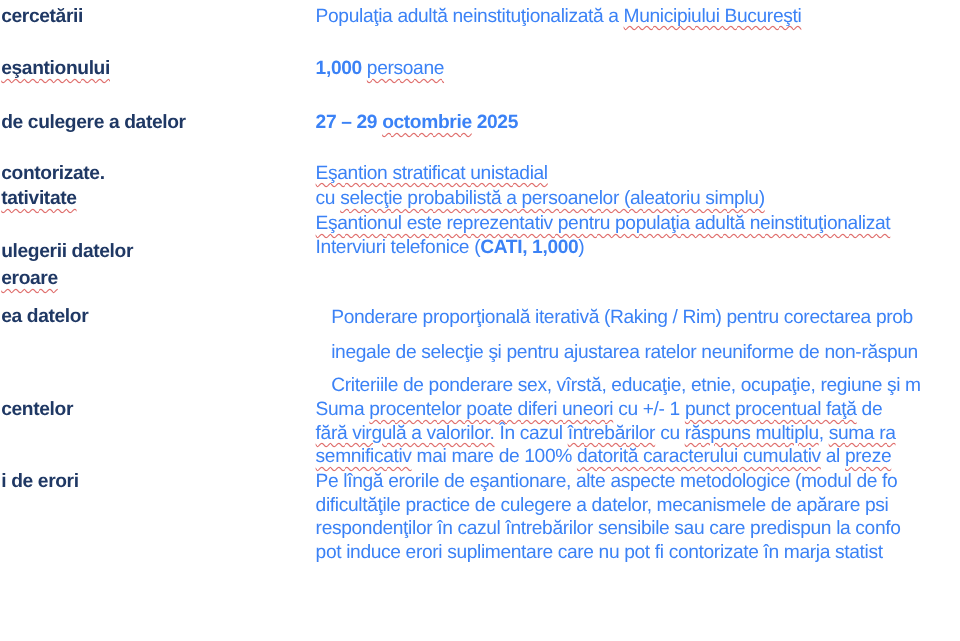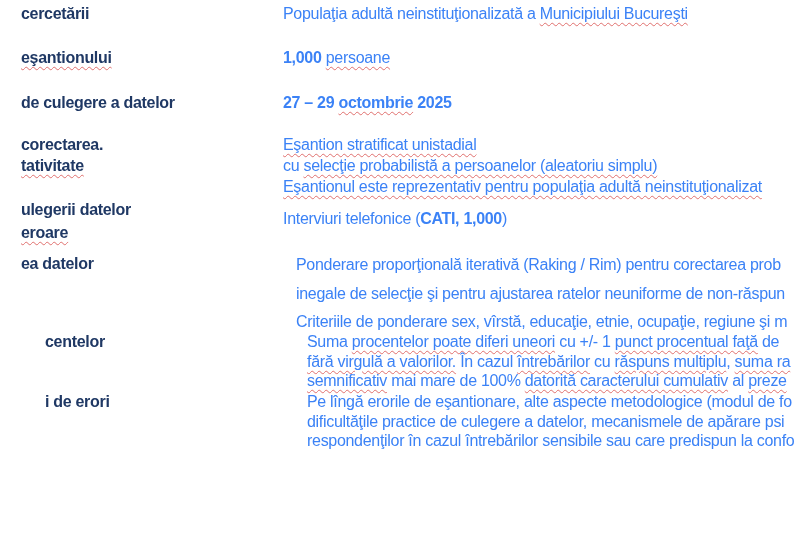--- a/index.html
+++ b/index.html
@@ -1,27 +1,27 @@
 <!DOCTYPE html>
 <html><head>
 <meta charset="utf-8">
 <style>
   html,body{margin:0;padding:0;background:#fff;}
   .page{
     position:relative;width:800px;height:534px;overflow:hidden;background:#ffffff;
     font-family:"Liberation Sans",sans-serif;
     font-size:16px;letter-spacing:-0.3px;
   }
-  .cell{position:absolute;white-space:nowrap;padding-left:20px;}
+  .cell{position:absolute;white-space:nowrap;}
   .left{left:1px;color:#1f3864;font-weight:700;}
   .right{left:263px;color:#3b82f6;}
   .lh21{line-height:21px;}
   .lh23{line-height:23px;}
   .lh28{line-height:28.5px;margin-left:13px;}
-  .lh19{line-height:19.5px;margin-left:24px;}
+  .lh19{line-height:19.5px;}
   .b{font-weight:700;}
   .wavy{
     text-decoration-line:underline;
     text-decoration-style:wavy;
     text-decoration-color:#e0706e;
     text-decoration-thickness:1px;
     text-underline-offset:3px;
   }
   .line{white-space:nowrap;}
 </style>
@@ -45,33 +45,33 @@
   </div>
 
   <div class="cell left lh21" style="top:92px">
     <span>de culegere a datelor</span>
   </div>
   <div class="cell right lh21 b" style="top:92px">
     <span>27 – 29 </span><span class="wavy">octombrie</span><span> 2025</span>
   </div>
 
   <div class="cell left lh21" style="top:134px">
-    <div class="line">corectarea.</div>
+    <div class="line">contorizate.</div>
     <div class="line wavy">tativitate</div>
   </div>
   <div class="cell right lh21" style="top:134px">
     <div class="line"><span class="wavy">Eşantion stratificat unistadial</span></div>
     <div class="line"><span>cu </span><span class="wavy">selecţie probabilistă a persoanelor (aleatoriu simplu)</span></div>
     <div class="line"><span class="wavy">Eşantionul este reprezentativ pentru populaţia adultă neinstituţionalizat</span></div>
   </div>
 
   <div class="cell left lh23" style="top:198px">
     <span>ulegerii datelor</span>
   </div>
-  <div class="cell right lh23" style="top:207px">
+  <div class="cell right lh23" style="top:195px">
     <span>Interviuri telefonice (</span><span class="b">CATI, 1,000</span><span>)</span>
   </div>
 
   <div class="cell left lh23" style="top:221px">
     <span class="wavy">eroare</span>
   </div>
 
   <div class="cell left lh21" style="top:253px">
     <span>ea datelor</span>
   </div>
@@ -90,15 +90,16 @@
     <div class="line"><span class="wavy">semnificativ</span><span> mai mare de 100% </span><span class="wavy">datorită caracterului cumulativ</span><span> al </span><span class="wavy">preze</span></div>
   </div>
 
   <div class="cell left lh19" style="top:392px">
     <span>i de erori</span>
   </div>
   <div class="cell right lh19" style="top:392px">
     <div class="line">Pe lîngă erorile de eşantionare, alte aspecte metodologice (modul de fo</div>
     <div class="line">dificultăţile practice de culegere a datelor, mecanismele de apărare psi</div>
     <div class="line">respondenţilor în cazul întrebărilor sensibile sau care predispun la confo</div>
+    <div class="line">pot induce erori suplimentare care nu pot fi contorizate în marja statist</div>
   </div>
 
 </div>
 
 </body></html>

